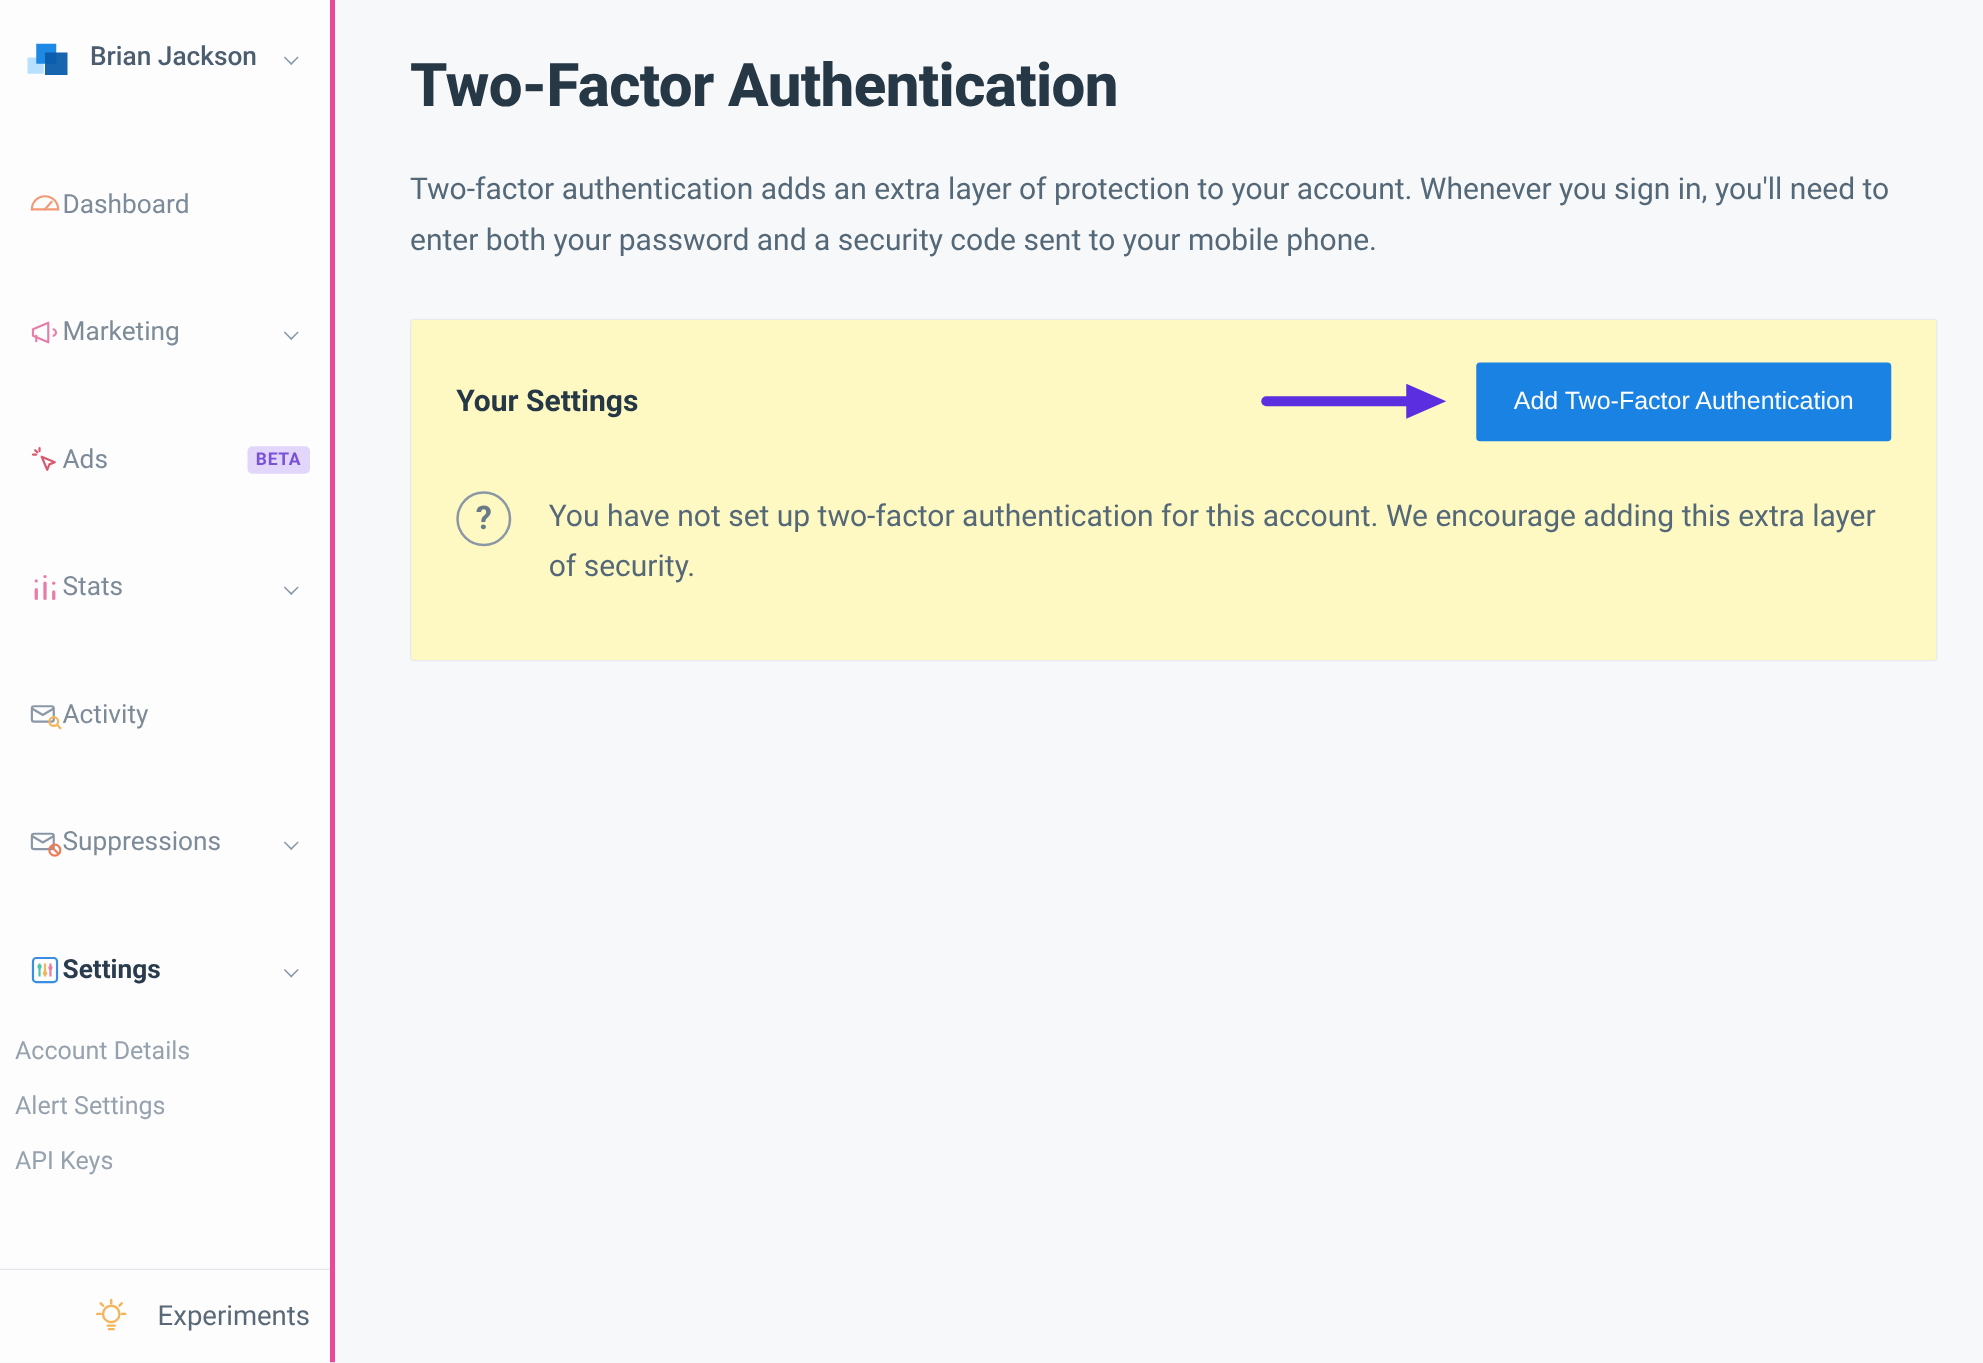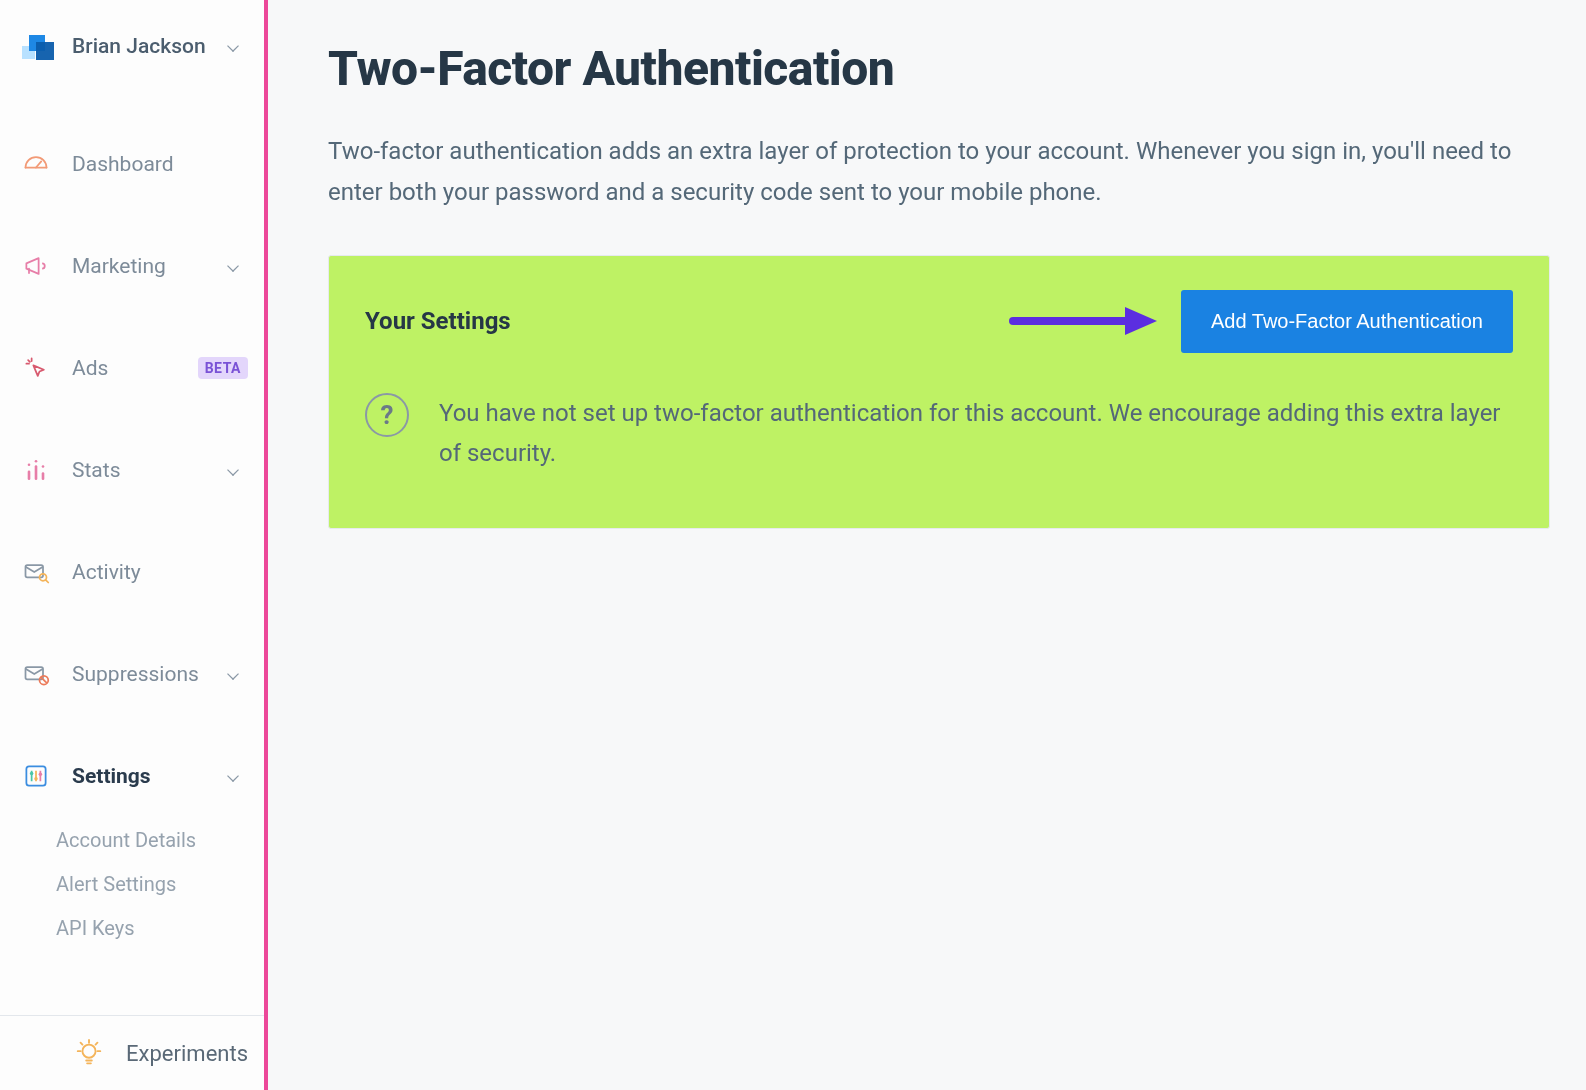--- a/index.html
+++ b/index.html
@@ -56,21 +56,21 @@
   }
 
   .nav {
     padding-top: 40px;
     flex: 1;
     overflow: hidden;
   }
   .nav-item {
     display: flex;
     align-items: center;
-    gap: 22px;
+    gap: 0;
     padding: 18px 16px 18px 22px;
     cursor: pointer;
     font-size: 21px;
     color:#7d8b99;
     margin-bottom: 38px;
   }
   .nav-item.active { color:#2a3b4d; font-weight:700; }
   .nav-item .ico {
     width: 28px; height: 28px;
     flex: 0 0 28px;
@@ -89,21 +89,20 @@
 
   .sub-items {
     margin-top: -28px;
     padding: 0 0 10px 12px;
   }
   .sub-item {
     font-size: 20px;
     color:#96a2ae;
     padding: 10px 0;
     cursor:pointer;
-    margin-left:44px;
   }
 
   .sidebar-footer {
     border-top: 1px solid #e3e7ec;
     padding: 22px 16px 22px 48px;
     display:flex;
     align-items:center;
     gap: 22px;
     cursor:pointer;
     justify-content:flex-end;
@@ -125,21 +124,21 @@
   }
   .page-desc {
     font-size: 24px;
     line-height: 1.7;
     color:#546878;
     margin-bottom: 42px;
     max-width: 1260px;
   }
 
   .card {
-    background:#bef264;
+    background:#fef9c3;
     border:1px solid #e6eaee;
     border-radius:3px;
     padding: 34px 36px 54px 36px;
     max-width: 1260px;
   }
   .card-header {
     display:flex;
     align-items:center;
     justify-content:space-between;
     margin-bottom: 40px;

